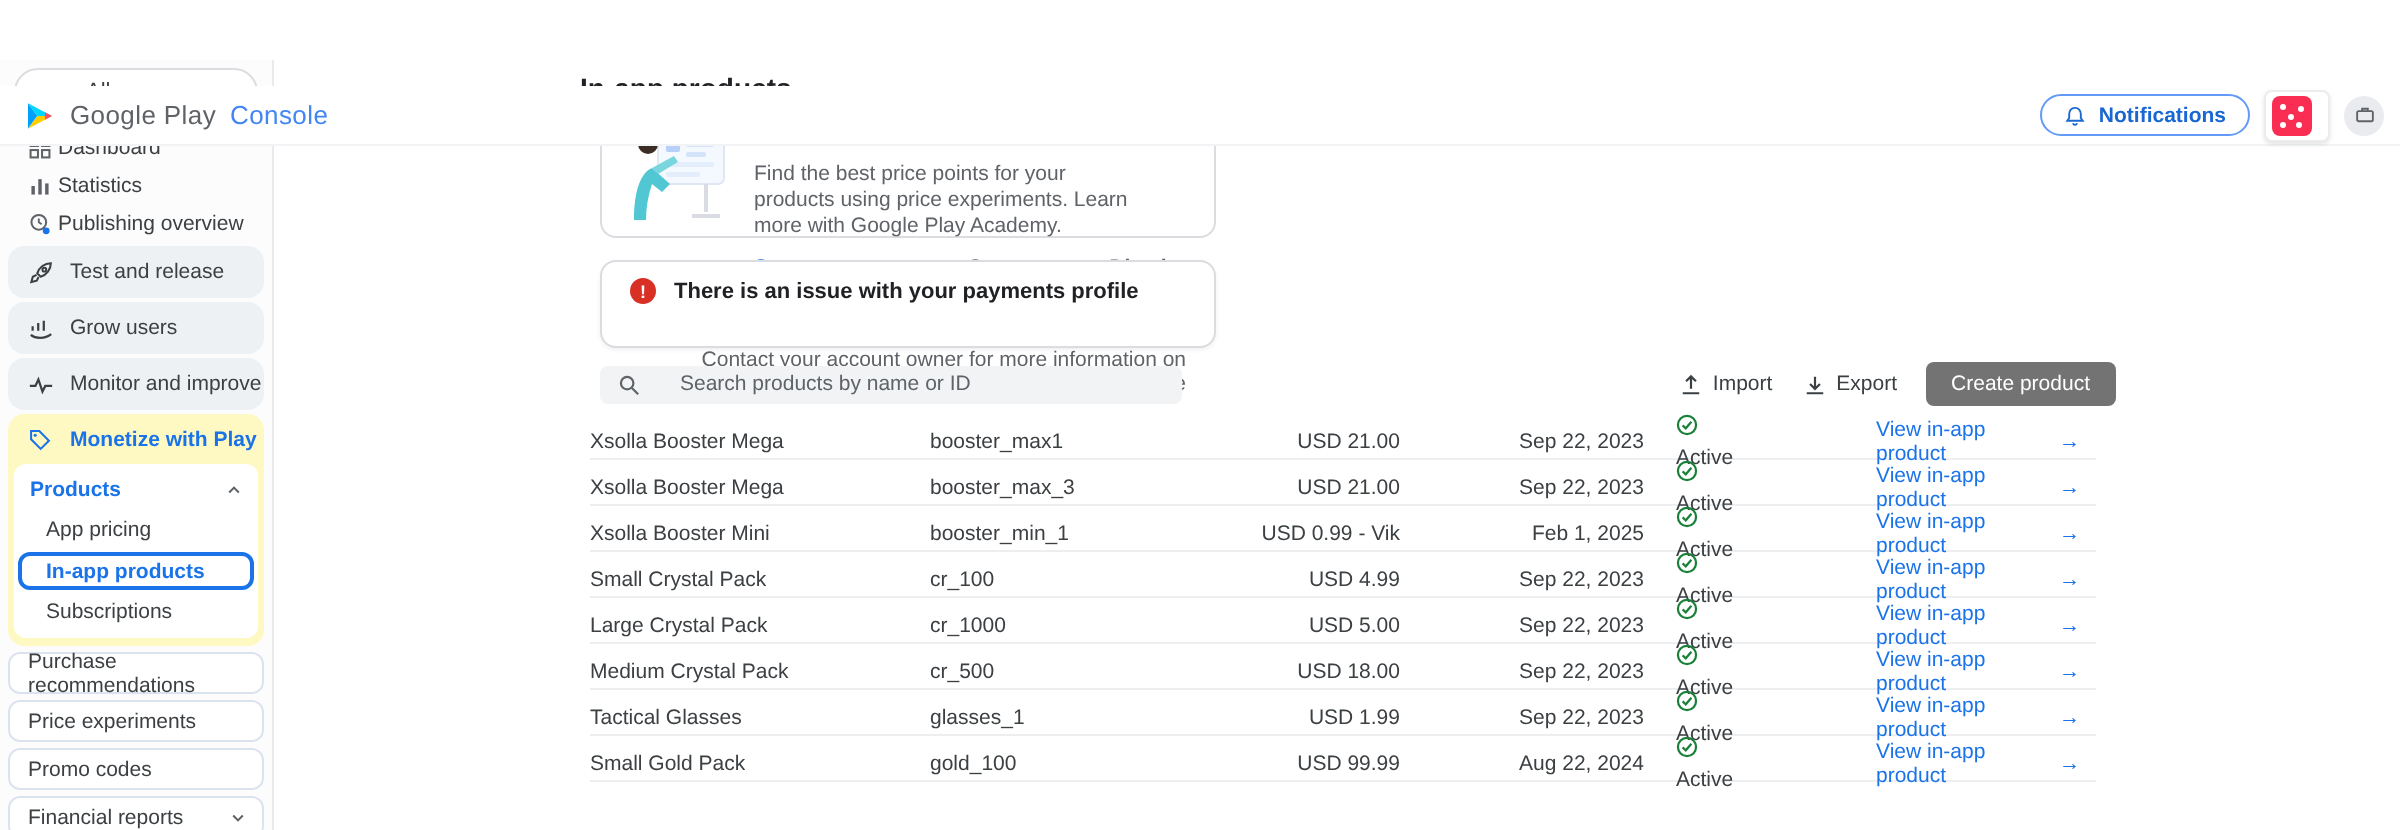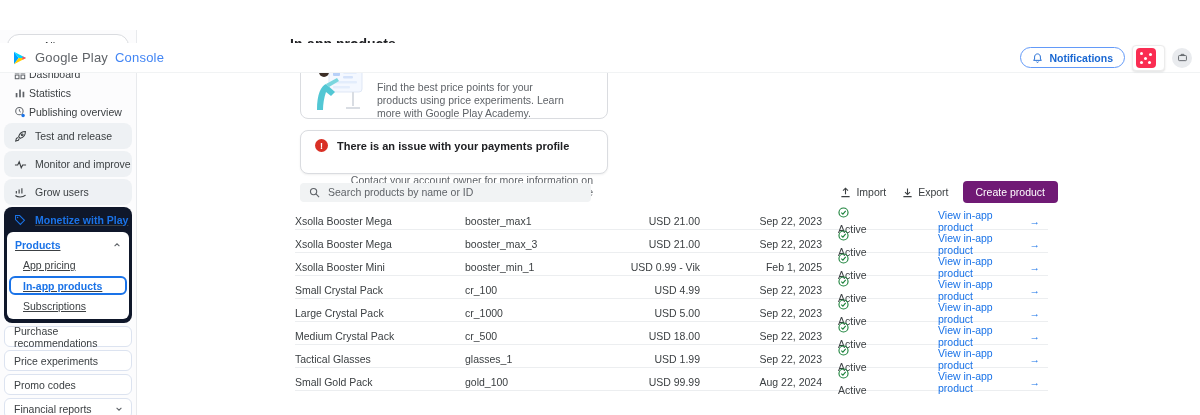--- a/index.html
+++ b/index.html
@@ -35,21 +35,21 @@
              color:#3c4043; background:#fff; cursor:pointer; }
   .back-arrow { color:#5f6368; font-size:12px; }
   .navitem { height:19px; display:flex; align-items:center; gap:3px; padding-left:13px;
              font-size:10.5px; color:#3c4043; cursor:pointer; }
   .navitem .ic { width:13px; display:flex; justify-content:center; }
   .pill { margin:2px 4px; height:26px; border-radius:8px; background:#eef1f4; display:flex;
           align-items:center; gap:8px; padding-left:9px; font-size:10.5px; font-weight:500;
           color:#3c4043; cursor:pointer; }
   .pill:first-of-type { margin-top:8px; }
   .pill .ic { width:14px; display:flex; justify-content:center; }
-  .monetize { margin:2px 4px; border-radius:8px; background:#0f172a; padding-bottom:4px;text-decoration:underline; }
+  .monetize { margin:2px 4px; border-radius:8px; background:#fef9c3; padding-bottom:4px; }
   .mon-head { height:25px; display:flex; align-items:center; gap:8px; padding-left:9px;
               font-size:10.5px; font-weight:600; color:#1a73e8; cursor:pointer; }
   .mon-card { margin:0 3px; background:#fff; border-radius:6px; padding:3px 0; }
   .mon-products { height:20px; display:flex; align-items:center; justify-content:space-between;
                   padding:0 8px; font-size:10.5px; font-weight:600; color:#1a73e8; cursor:pointer; }
   .mon-sub { height:20px; display:flex; align-items:center; padding-left:16px; font-size:10.5px;
              color:#3c4043; cursor:pointer; }
   .mon-sub.selected { border:2px solid #1a73e8; border-radius:6px; margin:1px 2px; padding-left:12px;
                       height:19px; color:#1a73e8; font-weight:600; background:#fff; }
   .card-item { margin:3px 4px; height:21px; border:1px solid #dce3f0; border-radius:6px; background:#fff;
@@ -76,28 +76,28 @@
            border:1px solid #dadce0; border-radius:8px; padding:8px 14px;
            box-shadow:0 1px 2px rgba(60,64,67,.08); }
   .alert-row { display:flex; align-items:center; gap:9px; }
   .alert-icon { width:13px; height:13px; border-radius:50%; background:#d93025; color:#fff;
                 font-size:9px; font-weight:700; display:flex; align-items:center; justify-content:center; flex:none; }
   .alert-title { font-size:11px; font-weight:700; color:#202124; }
   .alert-body { font-size:10.5px; color:#5f6368; margin:22px 0 0 22px;text-align:right; }
 
   .toolbar { position:absolute; left:12px; top:122px; width:758px; height:24px; display:flex; align-items:center; }
   .searchbox { width:291px; height:19px; background:#f1f3f4; border-radius:4px; display:flex;
-               align-items:center; gap:8px; padding:0 9px; }
+               align-items:center; gap:20px; padding:0 9px; }
   .searchbox input { border:none; outline:none; background:transparent; font-size:10.5px;
                      color:#3c4043; width:240px; font-family:"Liberation Sans", sans-serif; }
   .searchbox input::placeholder { color:#5f6368; }
   .tool-spacer { flex:1; }
   .tool-btn { display:flex; align-items:center; gap:5px; font-size:10.5px; color:#3c4043;
               font-weight:500; margin-left:16px; cursor:pointer; }
-  .create-btn { margin-left:14px; height:22px; padding:0 13px; background:#701a75; color:#fff;
+  .create-btn { margin-left:14px; height:22px; padding:0 13px; background:#737373; color:#fff;
                 border:none; border-radius:4px; font-size:10.5px; font-weight:500;
                 font-family:"Liberation Sans", sans-serif; cursor:pointer; }
 
   .table { position:absolute; left:7px; top:149px; width:753px; }
   .thead { position:relative; display:grid; grid-template-columns:170px 150px 85px 122px 116px 1fr;
            height:21px; align-items:center; border-bottom:1px solid #dfe1e5;
            font-size:10px; color:#5f6368; font-weight:500; }
   .trow { display:grid; grid-template-columns:170px 150px 85px 122px 116px 1fr; height:23px;
           align-items:center; border-bottom:1px solid #eceef0; font-size:10.5px; color:#3c4043; }
   .td.price, .th.price, .td.updated, .th.updated { text-align:right; }
@@ -195,33 +195,33 @@
           <path d="M12.3 1.7 C9 1.7 5.9 4 5 7.2 L6.8 9 C10 8.1 12.3 5 12.3 1.7 Z"></path>
           <circle cx="8.8" cy="5.2" r="1"></circle>
           <path d="M4.6 8 L2.6 9 1.8 11.9 4.7 11.1 5.7 9.2"></path>
         </svg>
       </span>
       <span>Test and release</span>
     </div>
     <div class="pill">
       <span class="ic">
         <svg width="13" height="13" viewBox="0 0 14 14" fill="none" stroke="#3c4043" stroke-width="1.2">
-          <path d="M1 7.5 H4 L5.6 4 7.8 10.5 9.3 7.5 H13"></path>
-        </svg>
-      </span>
-      <span>Monitor and improve</span>
+          <path d="M2.5 8 V5.5 M5.5 8 V3.8 M8.5 8 V2.5"></path>
+          <path d="M1.5 10.2 C4 12.3 9 12.5 12.5 9.8"></path>
+        </svg>
+      </span>
+      <span>Grow users</span>
     </div>
     <div class="pill">
       <span class="ic">
         <svg width="13" height="13" viewBox="0 0 14 14" fill="none" stroke="#3c4043" stroke-width="1.2">
-          <path d="M2.5 8 V5.5 M5.5 8 V3.8 M8.5 8 V2.5"></path>
-          <path d="M1.5 10.2 C4 12.3 9 12.5 12.5 9.8"></path>
-        </svg>
-      </span>
-      <span>Grow users</span>
+          <path d="M1 7.5 H4 L5.6 4 7.8 10.5 9.3 7.5 H13"></path>
+        </svg>
+      </span>
+      <span>Monitor and improve</span>
     </div>
 
     <div class="monetize">
       <div class="mon-head">
         <span class="ic" style="width:14px;display:flex;justify-content:center">
           <svg width="12" height="12" viewBox="0 0 14 14" fill="none" stroke="#1a73e8" stroke-width="1.2">
             <path d="M1.8 1.8 H6.6 L12.2 7.4 7.4 12.2 1.8 6.6 Z"></path>
             <circle cx="4.2" cy="4.2" r="0.9" fill="#1a73e8" stroke="none"></circle>
           </svg>
         </span>

